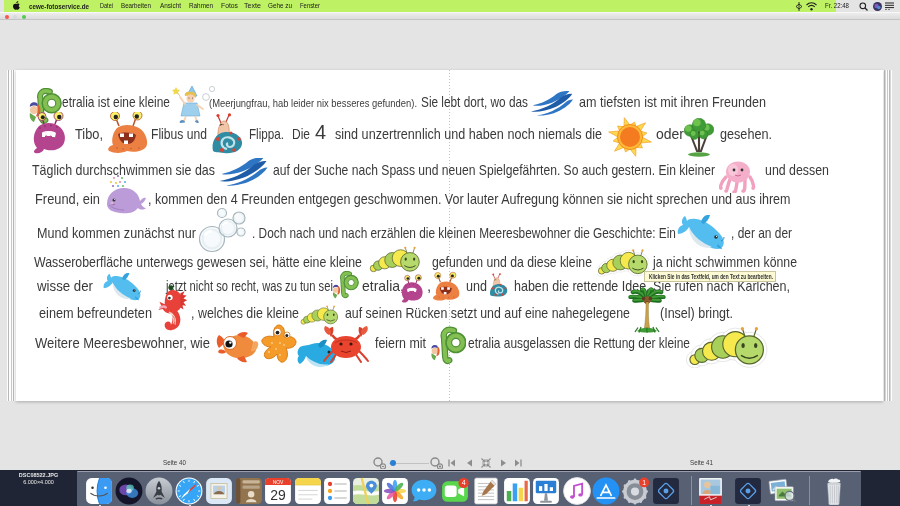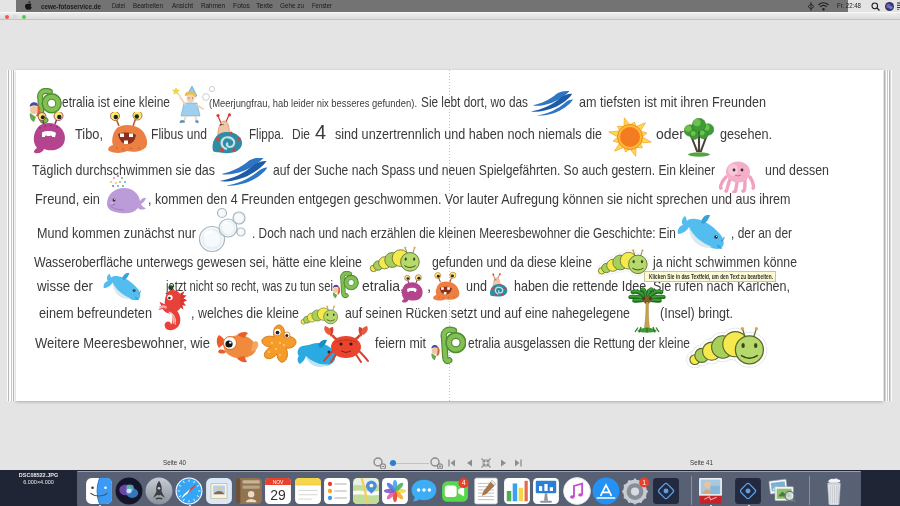--- a/index.html
+++ b/index.html
@@ -1,15 +1,15 @@
 <!DOCTYPE html>
 <html><head><meta charset="utf-8"><style>
 *{margin:0;padding:0;box-sizing:border-box}
 html,body{width:900px;height:506px;overflow:hidden;background:#e4e4e4;font-family:"Liberation Sans",sans-serif;position:relative}
-.menubar{position:absolute;left:16px;top:0;width:832px;height:11.5px;background:#737373;z-index:30}
+.menubar{position:absolute;left:4px;top:0;width:832px;height:11.5px;background:#bef264;z-index:30}
 .mb{position:absolute;color:#1a1a1a;white-space:nowrap;transform-origin:0 50%}
 .mb.b{font-weight:bold}
 .titlebar{position:absolute;left:0;top:11.5px;width:900px;height:8.5px;background:linear-gradient(#ededed,#dcdcdc);border-top:0.5px solid #f8f8f8;border-bottom:1px solid #c4c4c4;z-index:29}
 .tl{position:absolute;top:2px;width:4.6px;height:4.6px;border-radius:50%}
 .canvas{position:absolute;left:0;top:20.5px;width:900px;height:450px;background:#e4e4e4}
 .spread{position:absolute;left:16px;top:70px;width:867px;height:331px;background:#fff;box-shadow:0 1px 3px rgba(0,0,0,0.25)}
 .stack{position:absolute;top:70px;width:9px;height:331px;background:repeating-linear-gradient(90deg,#fdfdfd 0,#fdfdfd 1px,#b8b8b8 1.5px,#d8d8d8 2.5px)}
 .fold{position:absolute;left:449px;top:70px;width:1px;height:331px;background:repeating-linear-gradient(#c0c0c0 0,#c0c0c0 1px,transparent 1px,transparent 3px)}
 .t{position:absolute;font-size:15px;color:#3a3a3a;white-space:nowrap;transform-origin:0 50%}
 .ts{position:absolute;font-size:11px;color:#3c3c3c;white-space:nowrap;transform-origin:0 50%}

